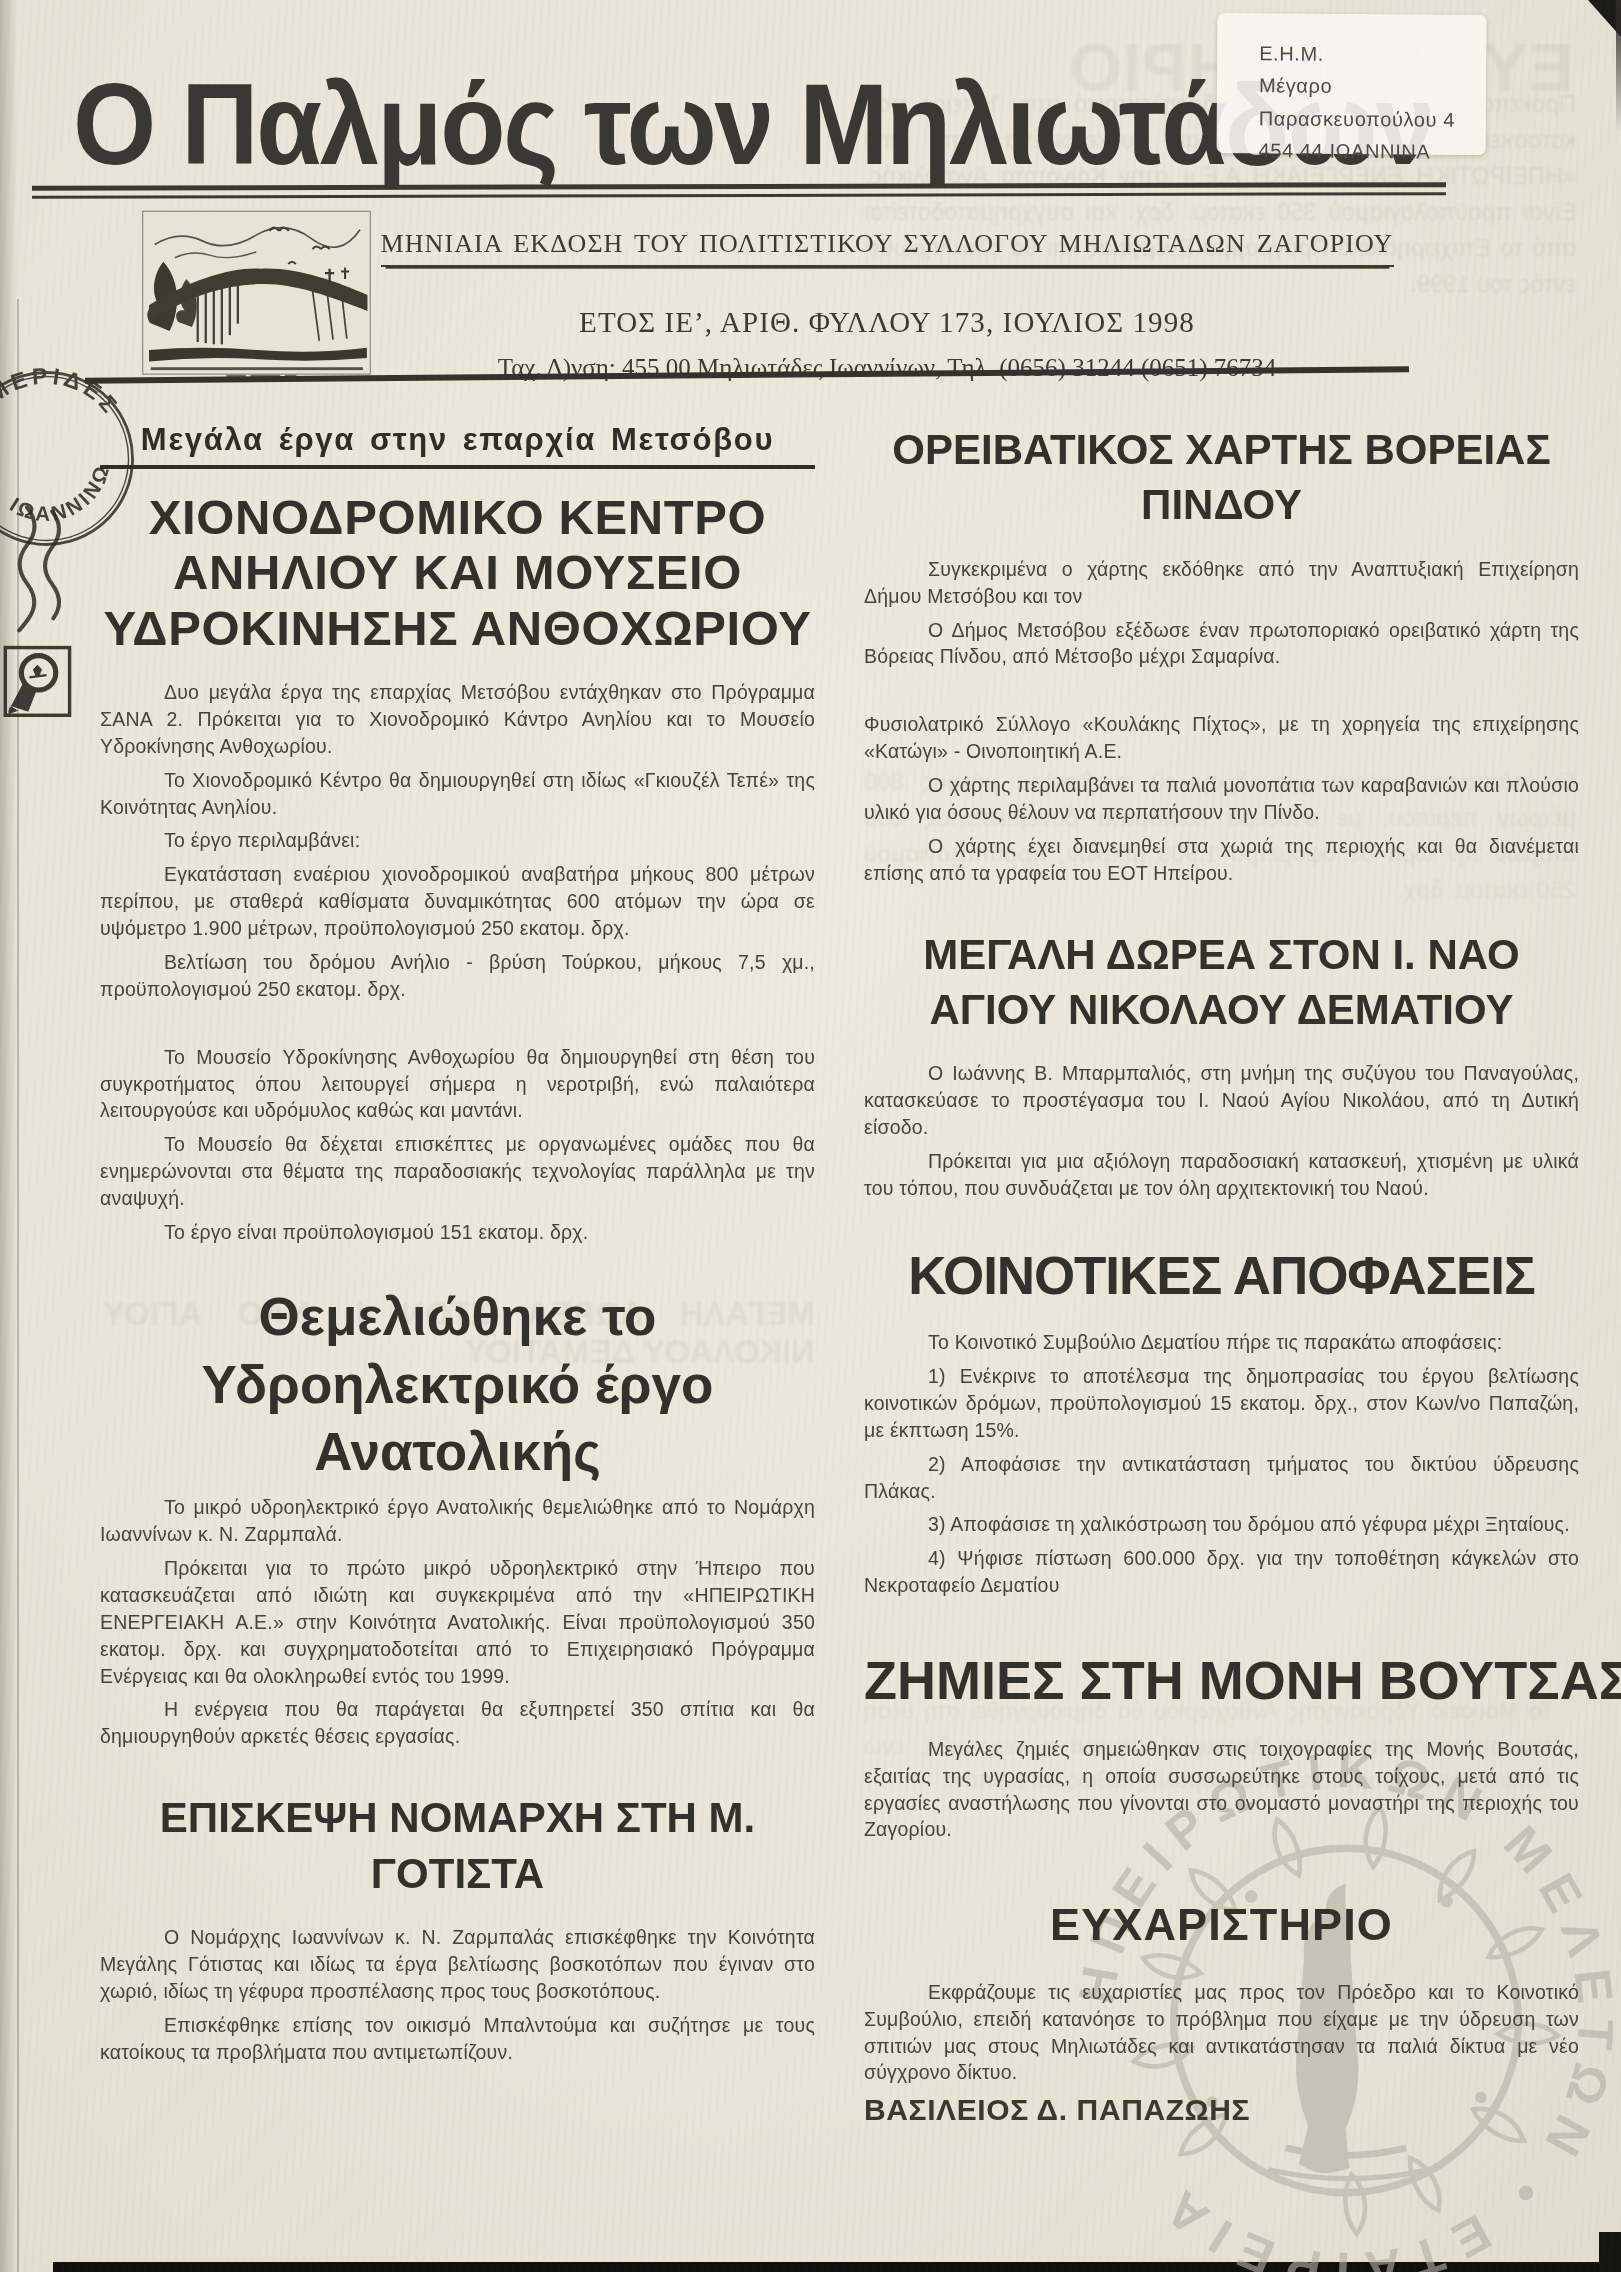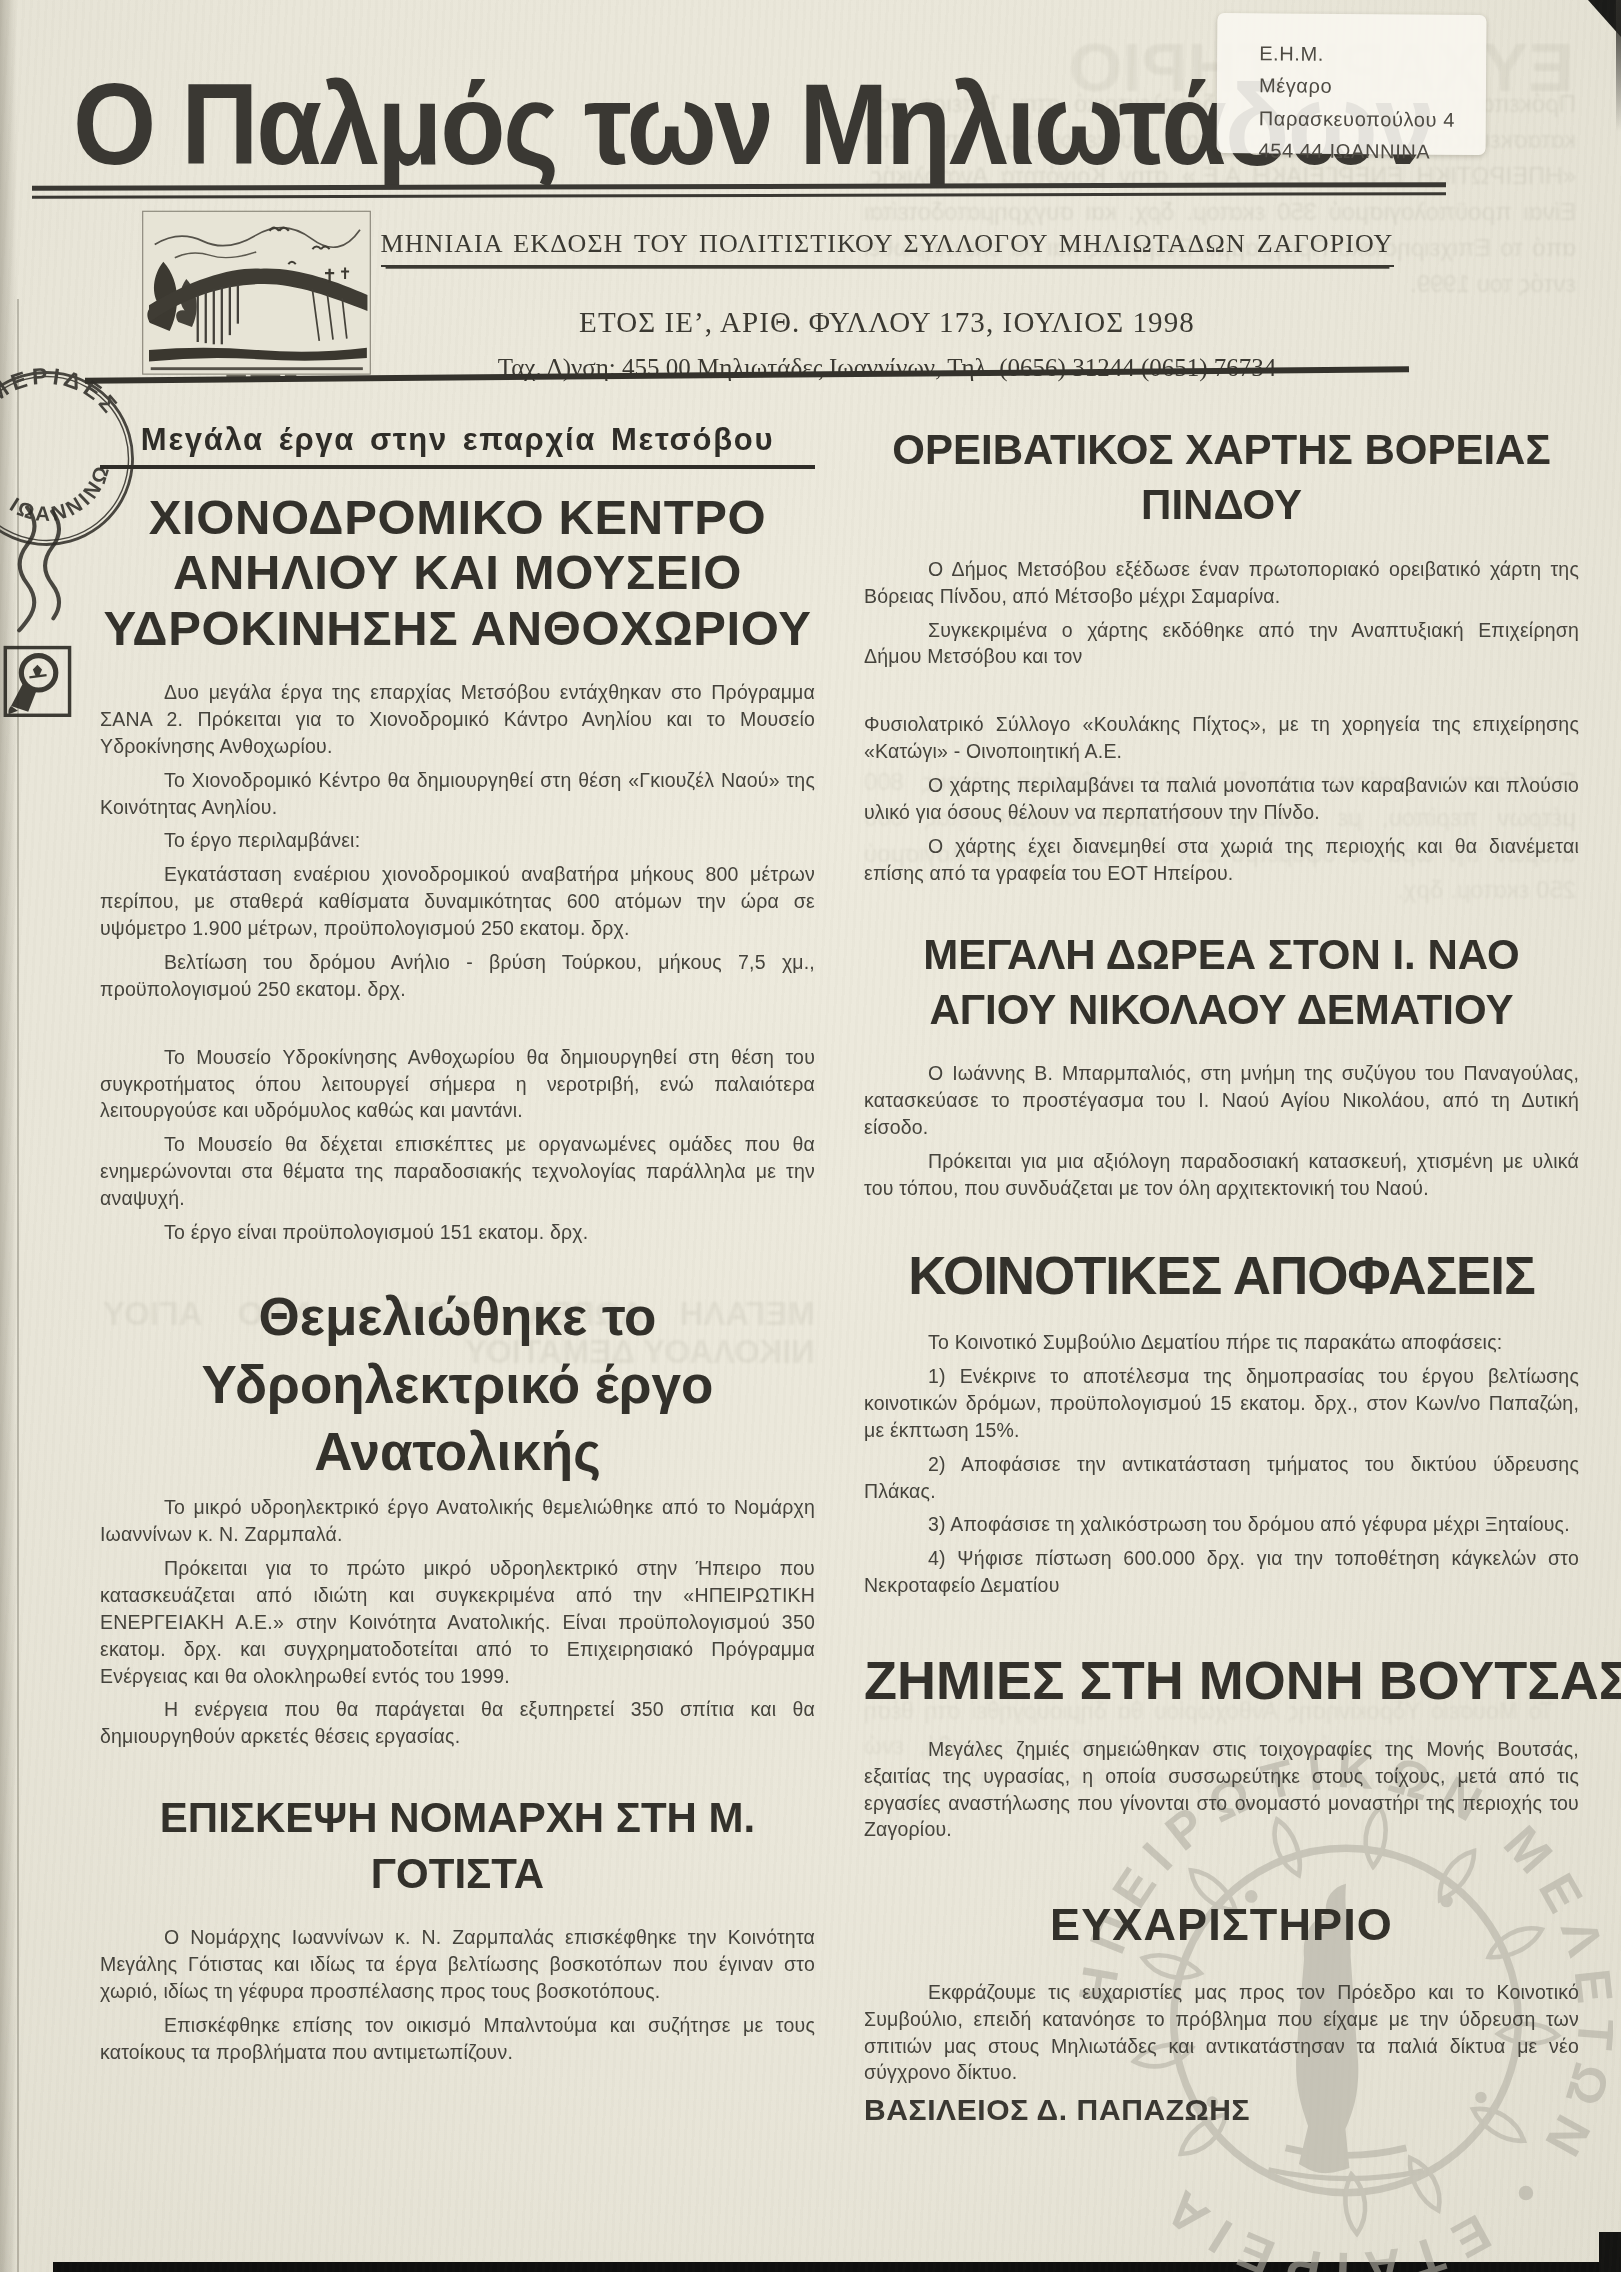--- a/index.html
+++ b/index.html
@@ -210,21 +210,21 @@
     <path fill="#b4b1a5" d="M465,240 c-24,6 -38,26 -35,52 c-28,12 -42,40 -38,78 l-13,160 c-5,66 10,100 20,132 l-16,66 c32,20 50,20 88,7 l-7,-68 c18,-40 27,-78 20,-142 l-11,-160 c2,-42 -13,-66 -8,-125 z"></path>
     <path d="M360,700 q105,26 210,0" stroke="#b4b1a5" stroke-width="12" fill="none"></path>
     <path d="M330,738 q135,30 270,2" stroke="#b4b1a5" stroke-width="9" fill="none"></path>
   </svg>
 
   <div class="col col-left">
     <div>
       <div class="kicker">Μεγάλα έργα στην επαρχία Μετσόβου</div>
       <div class="h-xl">ΧΙΟΝΟΔΡΟΜΙΚΟ ΚΕΝΤΡΟ ΑΝΗΛΙΟΥ ΚΑΙ ΜΟΥΣΕΙΟ ΥΔΡΟΚΙΝΗΣΗΣ ΑΝΘΟΧΩΡΙΟΥ</div>
       <p>Δυο μεγάλα έργα της επαρχίας Μετσόβου εντάχθηκαν στο Πρόγραμμα ΣΑΝΑ 2. Πρόκειται για το Χιονοδρομικό Κάντρο Ανηλίου και το Μουσείο Υδροκίνησης Ανθοχωρίου.</p>
-      <p>Το Χιονοδρομικό Κέντρο θα δημιουργηθεί στη θέση «Γκιουζέλ Ναού» της Κοινότητας Ανηλίου.</p>
+      <p>Το Χιονοδρομικό Κέντρο θα δημιουργηθεί στη ιδίως «Γκιουζέλ Τεπέ» της Κοινότητας Ανηλίου.</p>
       <p>Το έργο περιλαμβάνει:</p>
       <p>Εγκατάσταση εναέριου χιονοδρομικού αναβατήρα μήκους 800 μέτρων περίπου, με σταθερά καθίσματα δυναμικότητας 600 ατόμων την ώρα σε υψόμετρο 1.900 μέτρων, προϋπολογισμού 250 εκατομ. δρχ.</p>
       <p>Βελτίωση του δρόμου Ανήλιο - βρύση Τούρκου, μήκους 7,5 χμ., προϋπολογισμού 250 εκατομ. δρχ.</p>
       <p class="gap-top">Το Μουσείο Υδροκίνησης Ανθοχωρίου θα δημιουργηθεί στη θέση του συγκροτήματος όπου λειτουργεί σήμερα η νεροτριβή, ενώ παλαιότερα λειτουργούσε και υδρόμυλος καθώς και μαντάνι.</p>
       <p>Το Μουσείο θα δέχεται επισκέπτες με οργανωμένες ομάδες που θα ενημερώνονται στα θέματα της παραδοσιακής τεχνολογίας παράλληλα με την αναψυχή.</p>
       <p>Το έργο είναι προϋπολογισμού 151 εκατομ. δρχ.</p>
     </div>
     <div>
       <div class="h-mixed">Θεμελιώθηκε το Υδροηλεκτρικό έργο Ανατολικής</div>
       <p>Το μικρό υδροηλεκτρικό έργο Ανατολικής θεμελιώθηκε από το Νομάρχη Ιωαννίνων κ. Ν. Ζαρμπαλά.</p>
@@ -234,22 +234,22 @@
     <div>
       <div class="h-caps">ΕΠΙΣΚΕΨΗ ΝΟΜΑΡΧΗ ΣΤΗ Μ. ΓΟΤΙΣΤΑ</div>
       <p>Ο Νομάρχης Ιωαννίνων κ. Ν. Ζαρμπαλάς επισκέφθηκε την Κοινότητα Μεγάλης Γότιστας και ιδίως τα έργα βελτίωσης βοσκοτόπων που έγιναν στο χωριό, ιδίως τη γέφυρα προσπέλασης προς τους βοσκοτόπους.</p>
       <p>Επισκέφθηκε επίσης τον οικισμό Μπαλντούμα και συζήτησε με τους κατοίκους τα προβλήματα που αντιμετωπίζουν.</p>
     </div>
   </div>
 
   <div class="col col-right">
     <div>
       <div class="h-caps first">ΟΡΕΙΒΑΤΙΚΟΣ ΧΑΡΤΗΣ ΒΟΡΕΙΑΣ ΠΙΝΔΟΥ</div>
+      <p>Συγκεκριμένα ο χάρτης εκδόθηκε από την Αναπτυξιακή Επιχείρηση Δήμου Μετσόβου και τον</p>
       <p>Ο Δήμος Μετσόβου εξέδωσε έναν πρωτοποριακό ορειβατικό χάρτη της Βόρειας Πίνδου, από Μέτσοβο μέχρι Σαμαρίνα.</p>
-      <p>Συγκεκριμένα ο χάρτης εκδόθηκε από την Αναπτυξιακή Επιχείρηση Δήμου Μετσόβου και τον</p>
       <p class="gap-top no-indent">Φυσιολατρικό Σύλλογο «Κουλάκης Πίχτος», με τη χορηγεία της επιχείρησης «Κατώγι» - Οινοποιητική Α.Ε.</p>
       <p>Ο χάρτης περιλαμβάνει τα παλιά μονοπάτια των καραβανιών και πλούσιο υλικό για όσους θέλουν να περπατήσουν την Πίνδο.</p>
       <p>Ο χάρτης έχει διανεμηθεί στα χωριά της περιοχής και θα διανέμεται επίσης από τα γραφεία του ΕΟΤ Ηπείρου.</p>
     </div>
     <div>
       <div class="h-caps">ΜΕΓΑΛΗ ΔΩΡΕΑ ΣΤΟΝ Ι. ΝΑΟ ΑΓΙΟΥ ΝΙΚΟΛΑΟΥ ΔΕΜΑΤΙΟΥ</div>
       <p>Ο Ιωάννης Β. Μπαρμπαλιός, στη μνήμη της συζύγου του Παναγούλας, κατασκεύασε το προστέγασμα του Ι. Ναού Αγίου Νικολάου, από τη Δυτική είσοδο.</p>
       <p>Πρόκειται για μια αξιόλογη παραδοσιακή κατασκευή, χτισμένη με υλικά του τόπου, που συνδυάζεται με τον όλη αρχιτεκτονική του Ναού.</p>
     </div>
     <div>

